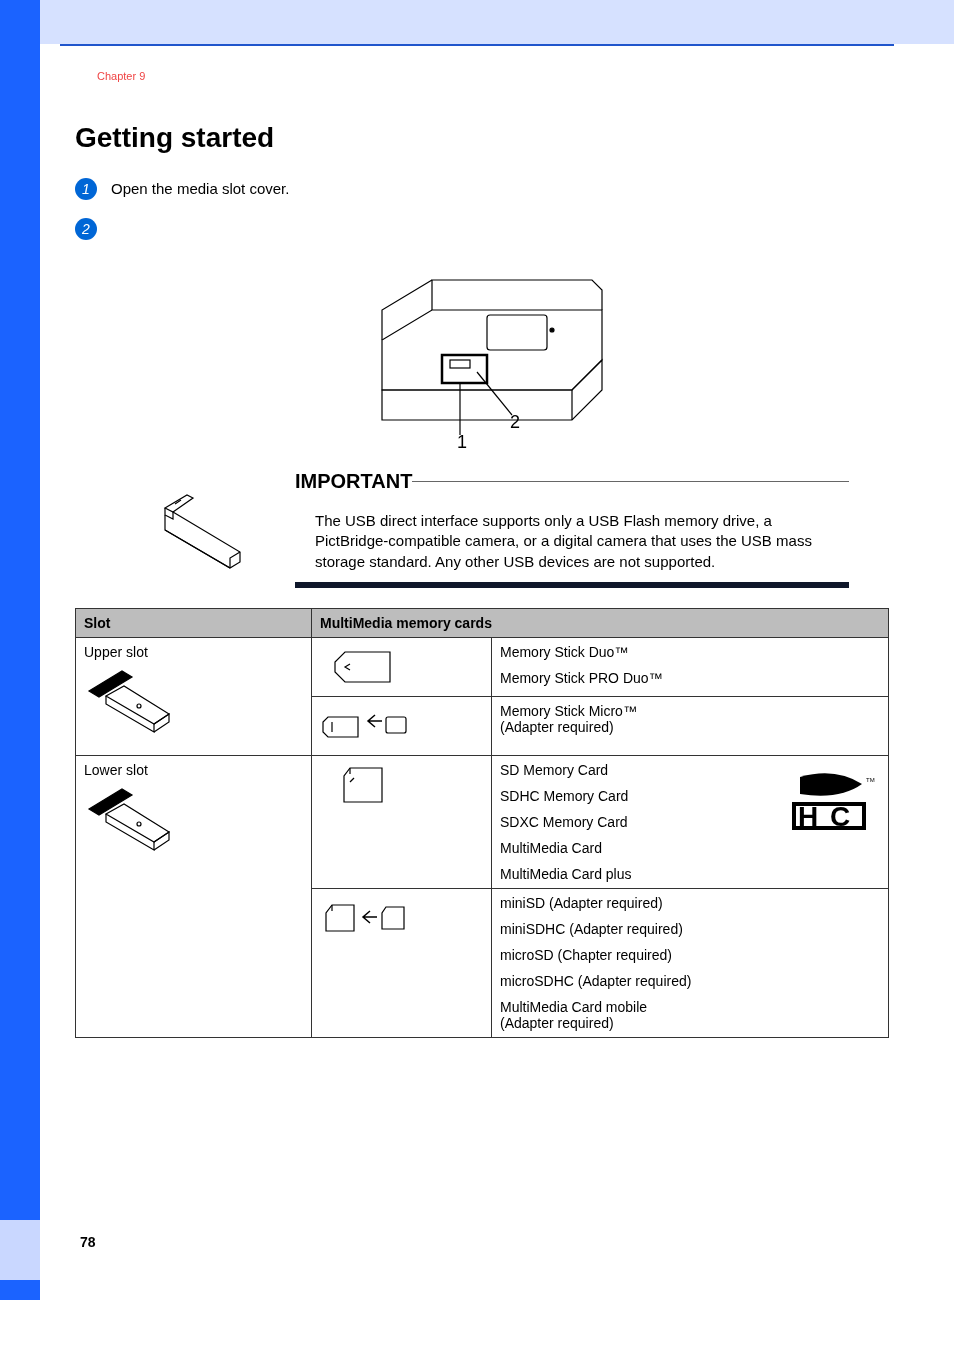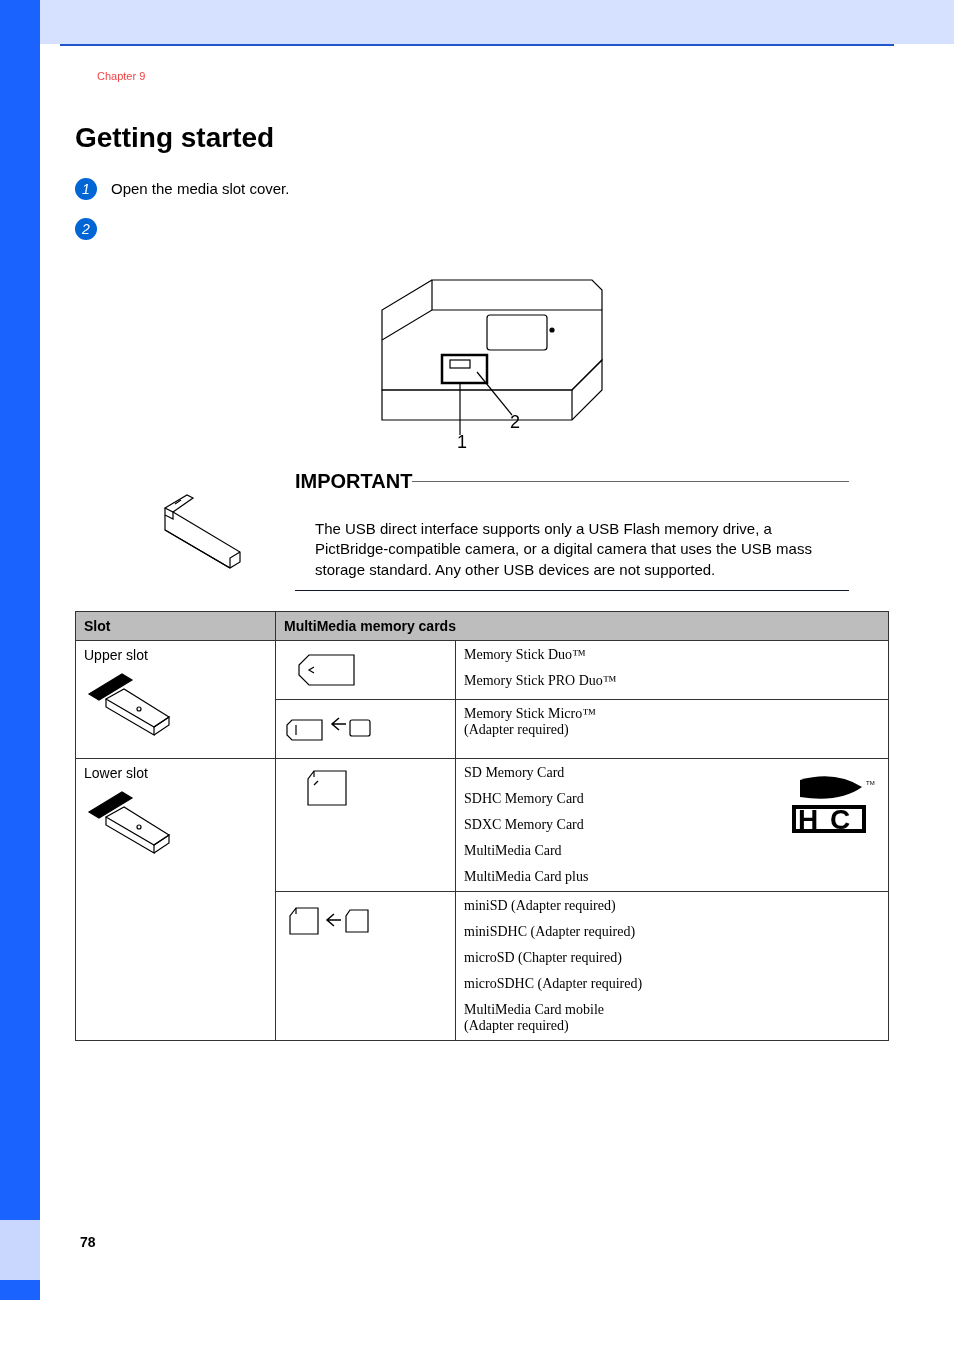--- a/index.html
+++ b/index.html
@@ -112,55 +112,55 @@
   }
   .usb-mini-figure svg { width: 100%; height: 100%; }
   .important-box {
     flex: 1;
     margin-right: 40px;
   }
   .important-heading-row {
     display: flex;
     align-items: center;
     gap: 0;
-    margin-bottom: 22px;
+    margin-bottom: 14px;
   }
   .important-heading {
     font-size: 20px;
     font-weight: bold;
   }
   .hline {
     flex: 1;
     height: 1px;
     background: #666;
   }
   .important-text {
     line-height: 1.35;
     padding: 4px 0 10px 20px;
-    border-bottom: 1px solid #0f172a;
+    border-bottom: 6px solid #0f172a;
   }
   table.compat {
     width: 100%;
     border-collapse: collapse;
     margin-top: 10px;
   }
   table.compat th, table.compat td {
     border: 1px solid #333;
     padding: 6px 8px;
     text-align: left;
     vertical-align: top;
     font-size: 14px;
   }
   table.compat th {
     background: #bdbdbd;
     font-weight: bold;
   }
-  .slot-cell { width: 200px; }
+  .slot-cell { width: 236px; }
   .icon-cell { width: 180px; text-align: center; vertical-align: middle; }
-  .card-list div { margin-bottom: 10px; font-family: Liberation Serif, serif; }
+  .card-list div { margin-bottom: 10px; }
   .card-list div:last-child { margin-bottom: 0; }
   .slot-svg { width: 90px; height: 70px; display: block; margin-top: 6px; }
   .media-svg { width: 90px; height: 46px; display: inline-block; vertical-align: middle; }
   .sd-logo { float: right; width: 90px; height: 60px; margin-top: 10px; }
   .page-num {
     position: absolute;
     left: 80px;
     bottom: 100px;
     font-weight: bold;
     font-size: 14px;

